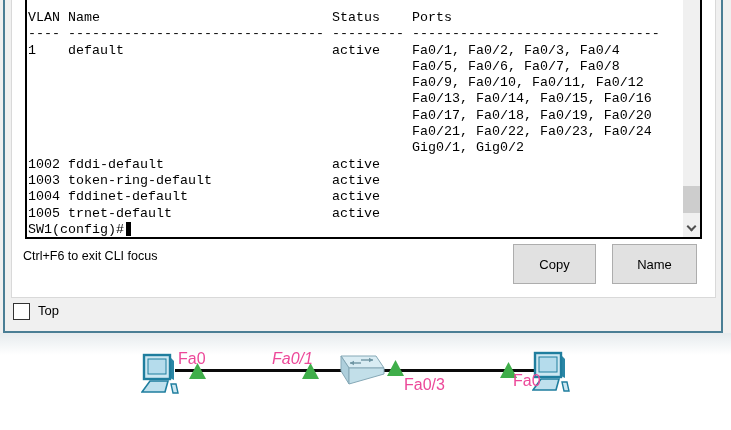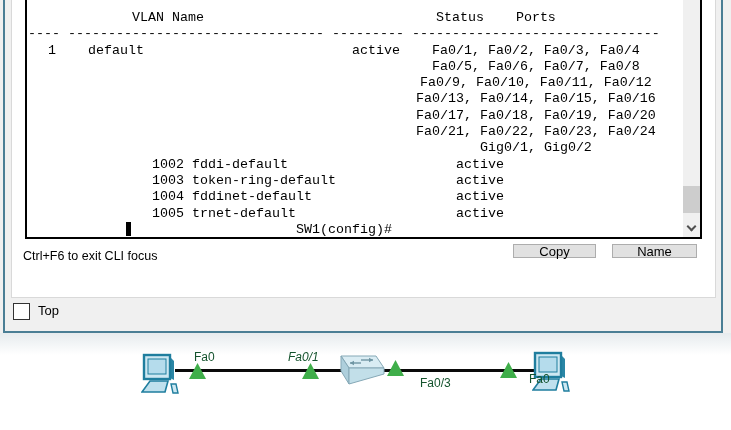--- a/index.html
+++ b/index.html
@@ -13,38 +13,38 @@
                 border:2px solid #4a7e95; background:#f0f0f0; }
   #cli-panel { left:11px; top:-9px; width:705px; height:307px;
                background:#ffffff; border:1px solid #d9d9d9; }
 
   
   #terminal { left:25px; top:-8px; width:677px; height:247px;
               border:2px solid #000000; background:#ffffff; }
   #terminal-text { position:absolute; left:1px; top:16px;
                    font-family:"Liberation Mono","DejaVu Sans Mono",monospace;
                    font-size:13.33px; line-height:16.3px; color:#000000;
-                   white-space:pre;text-align:center; }
+                   white-space:pre; }
   #term-cursor { position:absolute; left:98px; top:228px; width:5px; height:14px;
                  background:#000000; }
 
   
   #term-scrollbar { position:absolute; right:0; top:0; width:17px; height:100%;
                     background:#f0f0f0; }
   #term-scroll-thumb { position:absolute; left:0; top:192px; width:17px; height:27px;
                        background:#cdcdcd; }
   #term-scroll-down { position:absolute; left:0; bottom:0; width:17px; height:17px;
                       display:flex; align-items:center; justify-content:center; }
   #term-scroll-down .chev { width:7px; height:7px; margin-top:-4px;
                             border-right:2px solid #505050; border-bottom:2px solid #505050;
                             transform:rotate(45deg); }
 
   
   #cli-hint { left:23px; top:249px; font-size:12.5px; color:#000000; }
-  .win-btn { position:absolute; top:244px; height:14px; background:#e1e1e1;
+  .win-btn { position:absolute; top:244px; height:40px; background:#e1e1e1;
              border:1px solid #adadad; font-size:13px; color:#000;
              display:flex; align-items:center; justify-content:center;
              font-family:"Liberation Sans", sans-serif; }
   #copy-btn  { left:513px; width:83px; }
   #paste-btn { left:612px; width:85px; }
 
   
   #top-checkbox { left:13px; top:303px; width:17px; height:17px;
                   background:#ffffff; border:1px solid #333333; }
   #top-label { left:38px; top:303px; font-size:13px; color:#000000; }
@@ -53,21 +53,21 @@
   #topo-gradient { left:0; top:333px; width:731px; height:22px;
                    background:linear-gradient(#e6ebee,#ffffff); }
   #link-line { left:175px; top:369px; width:362px; height:3px; background:#0a0a0a; }
   .link-tri { position:absolute; width:17px; height:16px; background:#3fae4a;
               clip-path:polygon(50% 0, 100% 100%, 0 100%); }
   #tri-1 { left:189px; top:363px; }
   #tri-2 { left:302px; top:363px; }
   #tri-3 { left:387px; top:360px; }
   #tri-4 { left:500px; top:362px; }
   .dev-label  { position:absolute; font-size:12px; color:#000000;margin-top:44px; }
-  .port-label { position:absolute; font-size:12px; color:#14532d;margin-left:16px; }
+  .port-label { position:absolute; font-size:16px; color:#ec4899; }
   #label-pca  { left:141px; top:394px; }
   #label-sw1  { left:340px; top:390px;font-family:Liberation Serif, serif; }
   #label-pcb  { left:535px; top:394px;text-align:center; }
   #port-a     { left:178px; top:350px; }
   #port-sw-l  { left:272px; top:350px;font-style:italic; }
   #port-sw-r  { left:404px; top:376px; }
   #port-b     { left:513px; top:372px; }
   #pc-a-icon { left:141px; top:352px; }
   #pc-b-icon { left:532px; top:350px; }
   #sw1-icon  { left:328px; top:354px; }

